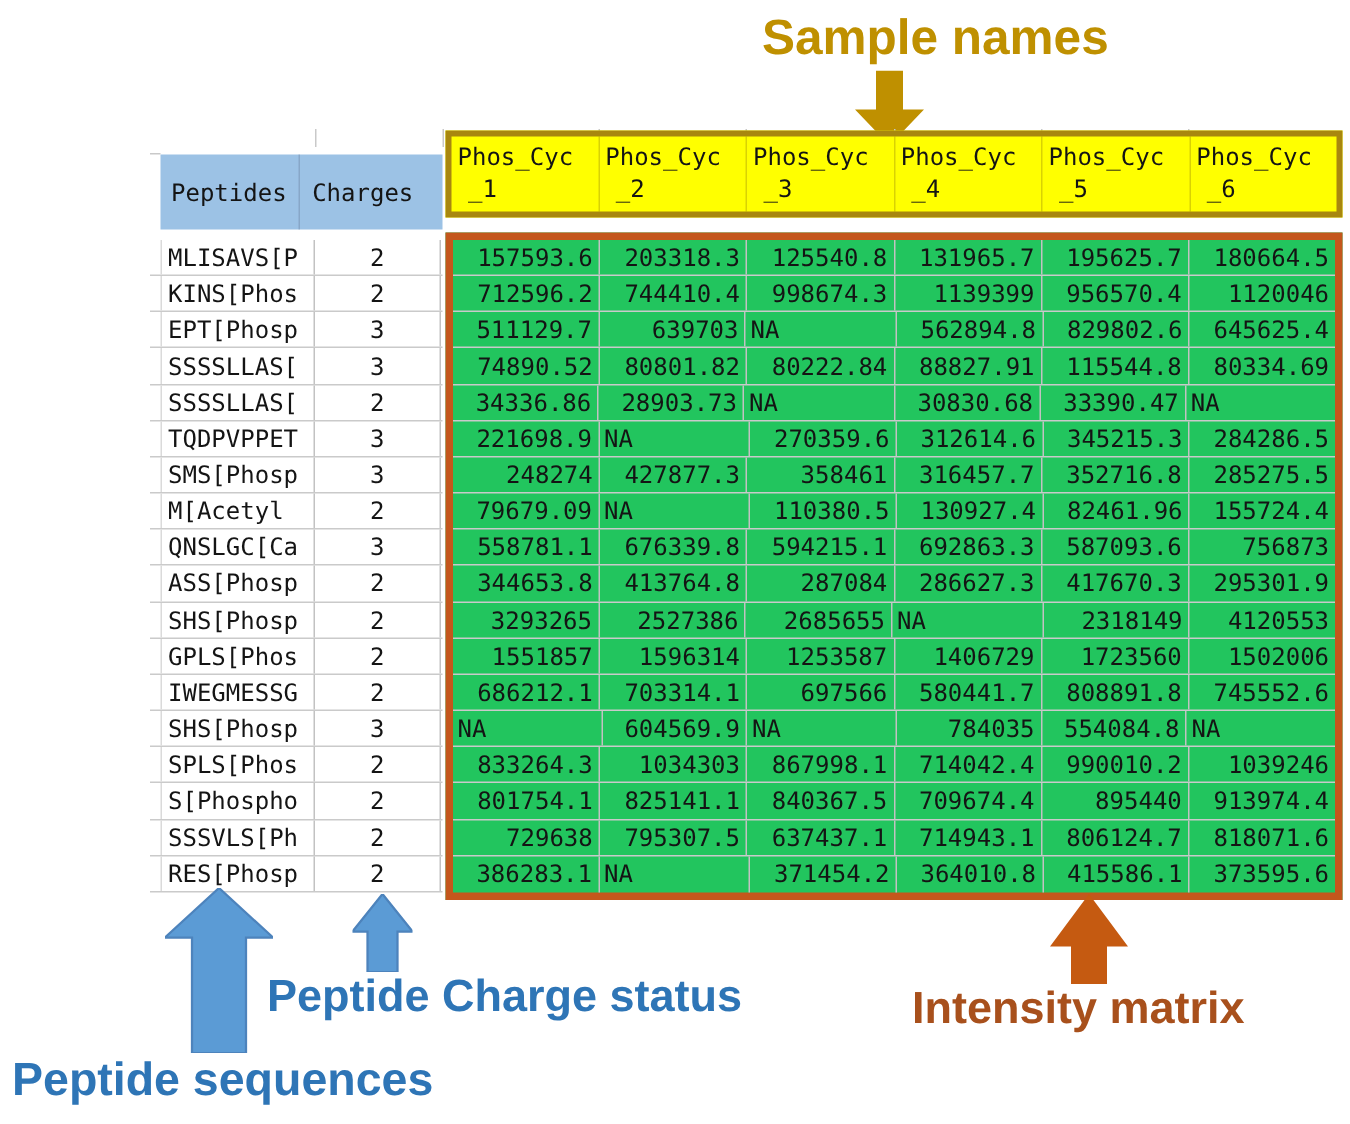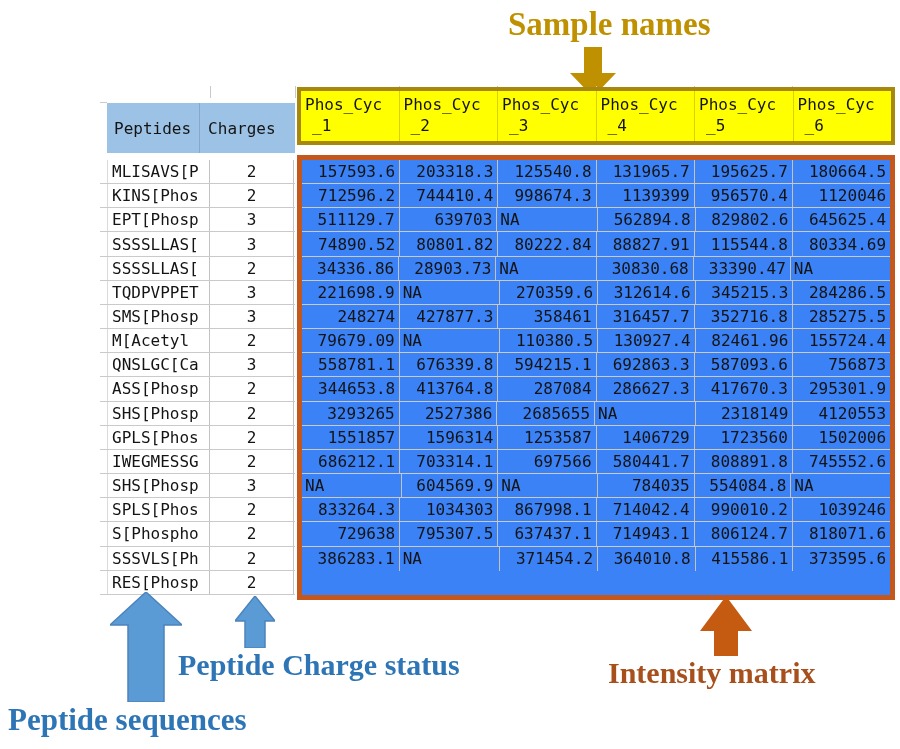--- a/index.html
+++ b/index.html
@@ -1,19 +1,19 @@
 <!DOCTYPE html>
 <html><head>
 <meta charset="utf-8">
 <style>
   html,body{margin:0;padding:0;background:#fff;}
   .stage{position:relative;width:900px;height:749px;background:#fff;overflow:hidden;
          font-family:"Liberation Sans",sans-serif;}
   .mono{font-family:"DejaVu Sans Mono",monospace;font-size:16px;color:#141414;}
-  .fig-label{position:absolute;white-space:nowrap;font-family:Liberation Serif, serif;font-weight:bold;}
+  .fig-label{position:absolute;white-space:nowrap;font-family:Liberation Sans, sans-serif;font-weight:bold;}
   .arrow-svg{position:absolute;display:block;}
 
   
   .vstub{position:absolute;width:1px;height:12px;top:86px;background:#c9c9c9;}
   .hstub{position:absolute;width:7px;height:1px;left:100px;top:102px;background:#c9c9c9;}
 
   
   .left-header{position:absolute;left:107px;top:103px;width:188px;height:50px;
                background:var(--leftfill,#9CC2E5);display:flex;box-sizing:border-box;}
   .lh-cell{display:flex;align-items:center;box-sizing:border-box;overflow:hidden;white-space:nowrap;}
@@ -23,21 +23,21 @@
   
   .yellow-box{position:absolute;left:297px;top:87px;width:598px;height:58px;box-sizing:border-box;
               background:var(--hfill,#FFFF00);border:4px solid var(--hborder,#A8870F);display:flex;}
   .hcell{flex:1;box-sizing:border-box;padding:3px 0 0 4px;overflow:hidden;white-space:nowrap;}
   .hcell + .hcell{border-left:1px solid rgba(145,125,10,.35);}
   .hcell div{line-height:21px;}
   .hcell .h2{padding-left:7px;}
 
   
   .matrix-box{position:absolute;left:297px;top:155px;width:598px;height:445px;box-sizing:border-box;
-              background:#3b82f6;border:5px solid var(--mborder,#C4571C);}
+              background:#22c55e;border:5px solid var(--mborder,#C4571C);}
   .mrow{display:flex;height:24.166px;box-sizing:border-box;border-bottom:1px solid #cacaca;}
   .mrow:last-child{border-bottom:none;}
   .mcell{flex:1;display:flex;align-items:center;justify-content:flex-end;
          padding-right:4px;box-sizing:border-box;border-right:1px solid #c2c2c2;
          overflow:hidden;white-space:nowrap;}
   .mcell:last-child{border-right:none;}
   .mcell.na{justify-content:flex-start;padding-left:3px;}
 
   
   .left-rows{position:absolute;left:100px;top:160px;width:195px;}
@@ -291,20 +291,28 @@
       </div>
       <div class="mrow">
         <div class="mcell mono">833264.3</div>
         <div class="mcell mono">1034303</div>
         <div class="mcell mono">867998.1</div>
         <div class="mcell mono">714042.4</div>
         <div class="mcell mono">990010.2</div>
         <div class="mcell mono">1039246</div>
       </div>
       <div class="mrow">
+        <div class="mcell mono">801754.1</div>
+        <div class="mcell mono">825141.1</div>
+        <div class="mcell mono">840367.5</div>
+        <div class="mcell mono">709674.4</div>
+        <div class="mcell mono">895440</div>
+        <div class="mcell mono">913974.4</div>
+      </div>
+      <div class="mrow">
         <div class="mcell mono">729638</div>
         <div class="mcell mono">795307.5</div>
         <div class="mcell mono">637437.1</div>
         <div class="mcell mono">714943.1</div>
         <div class="mcell mono">806124.7</div>
         <div class="mcell mono">818071.6</div>
       </div>
       <div class="mrow">
         <div class="mcell mono">386283.1</div>
         <div class="mcell mono na">NA</div>

